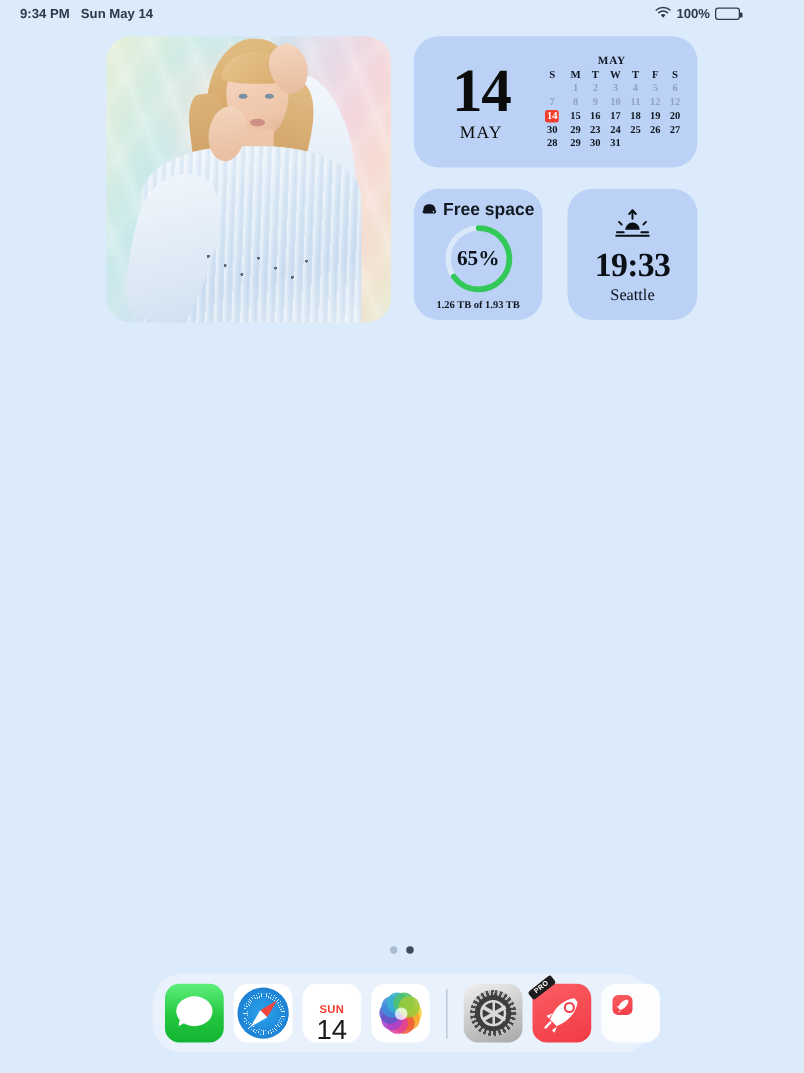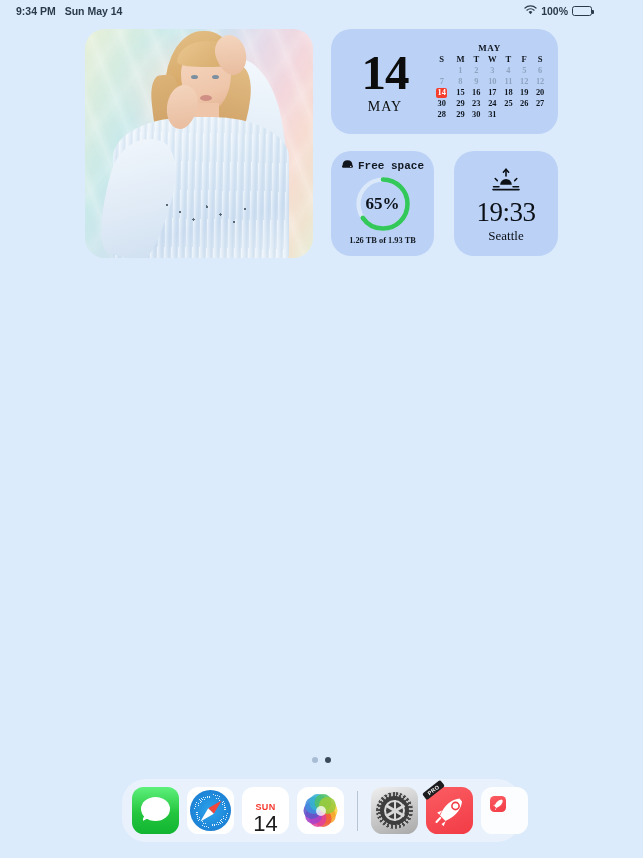--- a/index.html
+++ b/index.html
@@ -273,22 +273,22 @@
     width: 103px; height: 105px;
     padding: 8px 6px 6px;
     display: flex;
     flex-direction: column;
     align-items: center;
   }
   .fs-head {
     display: flex;
     align-items: center;
     gap: 4px;
-    font-family: Liberation Mono, monospace;
-    font-size: 11px;
+    font-family: Liberation Sans, sans-serif;
+    font-size: 14px;
     font-weight: 700;
     color: #121821;
   }
   .fs-gauge-wrap {
     position: relative;
     width: 58px; height: 58px;
     margin-top: 3px;
   }
   .fs-gauge-wrap svg { display: block; }
   .fs-pct {
@@ -317,21 +317,21 @@
     display: flex;
     flex-direction: column;
     align-items: center;
     justify-content: center;
     gap: 1px;
     padding-top: 4px;
   }
   .sun-time {
     font-family: "Liberation Serif", serif;
     font-size: 27px;
-    font-weight: 400;
+    font-weight: 700;
     color: #0b0f16;
     line-height: 30px;
     letter-spacing: -0.5px;
   }
   .sun-city {
     font-family: "Liberation Serif", serif;
     font-size: 13px;
     color: #0b0f16;
   }
 

